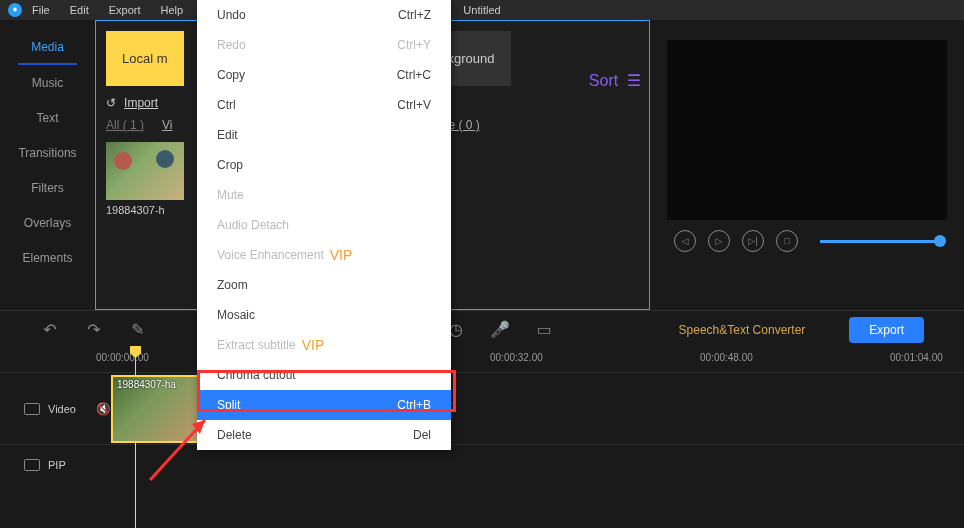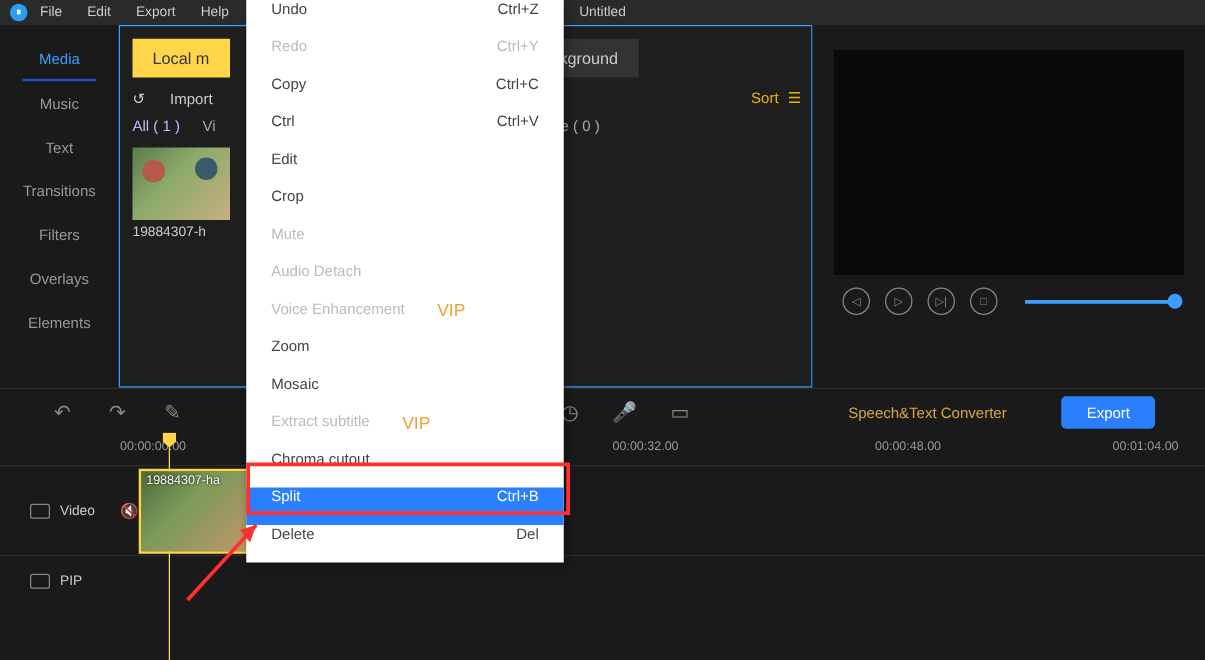--- a/index.html
+++ b/index.html
@@ -10,29 +10,29 @@
 .menu-item { margin-right: 20px; color: #ccc; cursor: pointer; }
 .title-center { position: absolute; left: 50%; transform: translateX(-50%); color: #ccc; }
 
 .main-area { display: flex; height: 290px; }
 .sidebar { width: 95px; background: #1a1a1a; padding-top: 10px; }
 .sidebar-item { height: 35px; display: flex; align-items: center; justify-content: center; font-size: 12px; color: #999; cursor: pointer; }
 .sidebar-item.active { color: #3a9fff; border-bottom: 2px solid #1d4ed8; margin: 0 18px; }
 
 .media-panel { flex: 0 0 555px; border: 1px solid #3a9fff; background: #1e1e1e; padding: 10px; position: relative; }
 .media-tabs { display: flex; margin-bottom: 10px; }
-.tab-btn { background: #ffd54a; color: #333; padding: 8px 16px; font-size: 13px; margin-right: 8px; cursor: pointer; }
+.tab-btn { background: #ffd54a; color: #333; padding: 20px 16px; font-size: 13px; margin-right: 8px; cursor: pointer; }
 .tab-btn.dark { background: #333; color: #ccc; }
 .import-row { display: flex; align-items: center; font-size: 12px; color: #ccc; margin-bottom: 8px; }
-.import-link { margin-left: 20px; }
-.sort-label { position: absolute; right: 10px; top: 50px; font-size: 12px; color: #eab308; text-align: right; }
+.import-link { margin-left: 8px; text-decoration: underline; }
+.sort-label { position: absolute; right: 10px; top: 50px; font-size: 16px; color: #8b5cf6; text-align: right; }
 .sort-icon { margin-left: 4px; letter-spacing: -2px; }
 .filter-row { display: flex; font-size: 12px; margin-bottom: 10px; }
-.filter-all { color: #c4b5fd; margin-right: 18px; }
-.filter-item { color: #aaa; margin-right: 30px; }
+.filter-all { color: #737373; text-decoration: underline; margin-right: 18px; }
+.filter-item { color: #aaa; margin-right: 30px; text-decoration: underline; }
 .thumb { width: 78px; height: 58px; background: linear-gradient(135deg, #5a7a4a 0%, #8aaa6a 40%, #c8b080 100%); margin-bottom: 4px; position: relative; }
 .thumb::before { content: ""; position: absolute; left: 8px; top: 10px; width: 18px; height: 18px; border-radius: 50%; background: #b55a4a; }
 .thumb::after { content: ""; position: absolute; right: 10px; top: 8px; width: 18px; height: 18px; border-radius: 50%; background: #3a5a6a; }
 .thumb-label { font-size: 11px; color: #ccc; }
 
 .preview-panel { flex: 1; background: #1a1a1a; padding: 10px; position: relative; }
 .preview-box { width: 280px; height: 180px; background: #0a0a0a; margin: 10px auto; }
 .controls { display: flex; align-items: center; justify-content: center; gap: 12px; margin-top: 10px; }
 .ctrl-btn { width: 22px; height: 22px; border: 1.5px solid #888; border-radius: 50%; display: flex; align-items: center; justify-content: center; cursor: pointer; font-size: 9px; color: #888; }
 .slider { flex: 0 0 120px; height: 3px; background: #3a9fff; position: relative; margin-left: 10px; }
@@ -50,21 +50,21 @@
 .ruler-mark { position: absolute; top: 4px; }
 .track-row { height: 72px; display: flex; align-items: center; border-top: 1px solid #2a2a2a; }
 .track-head { width: 96px; display: flex; align-items: center; gap: 8px; padding-left: 24px; font-size: 11px; color: #ccc; }
 .track-icon { width: 16px; height: 12px; border: 1px solid #888; border-radius: 2px; }
 .clip { width: 140px; height: 68px; border: 2px solid #ffd54a; position: relative; overflow: hidden; background: linear-gradient(135deg, #4a6a3a 0%, #7a9a5a 30%, #b89868 70%, #d8c898 100%); }
 .clip-label { position: absolute; top: 2px; left: 4px; font-size: 10px; color: #fff; text-shadow: 0 0 2px #000; }
 .playhead { position: absolute; left: 135px; top: 0; width: 1px; height: 180px; background: #ffd54a; }
 .playhead::before { content: ""; position: absolute; top: -2px; left: -5px; width: 11px; height: 12px; background: #ffd54a; clip-path: polygon(0 0, 100% 0, 100% 60%, 50% 100%, 0 60%); }
 
 .context-menu { position: absolute; left: 197px; top: 0; width: 254px; background: #fff; box-shadow: 2px 2px 8px rgba(0,0,0,.4); z-index: 100; }
-.ctx-item { height: 30px; display: flex; padding: 0 20px; font-size: 12px; color: #444; cursor: pointer; gap: 20px; }
+.ctx-item { height: 30px; display: flex; align-items: center; padding: 0 20px; font-size: 12px; color: #444; cursor: pointer; }
 .ctx-item.disabled { color: #bbb; cursor: default; }
 .ctx-item.sel { background: #2a7fff; color: #fff; }
 .ctx-shortcut { margin-left: auto; }
 .vip { color: #f0a030; font-size: 14px; margin-left: 6px; }
 
 .split-highlight { position: absolute; left: 197px; top: 370px; width: 259px; height: 42px; border: 3px solid #ff3030; z-index: 101; pointer-events: none; }
 .arrow { position: absolute; left: 140px; top: 410px; width: 80px; height: 80px; z-index: 102; pointer-events: none; }
 
 .mute-icon { font-size: 12px; color: #888; }
 </style>

